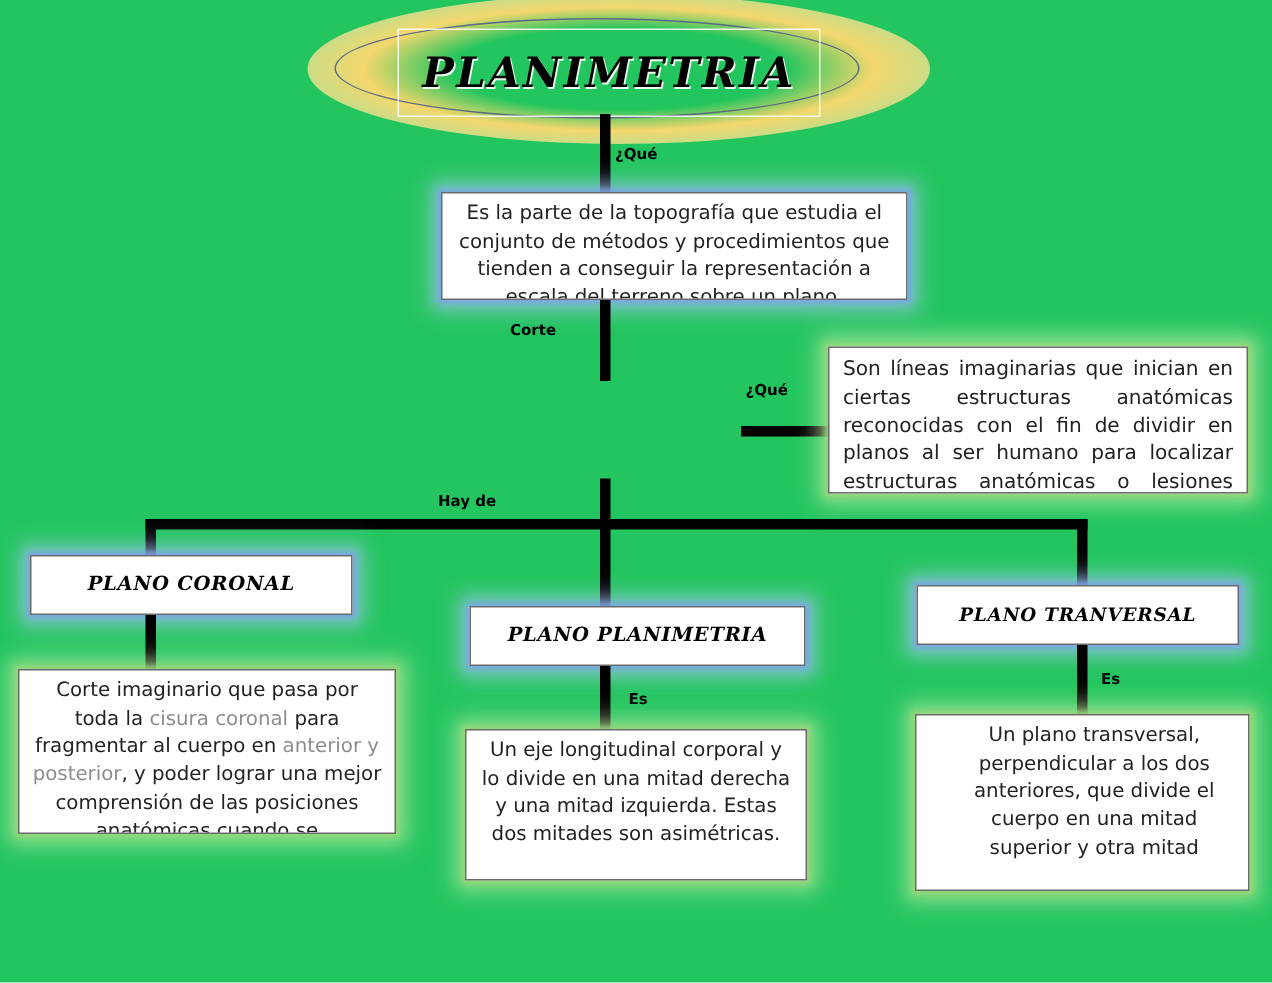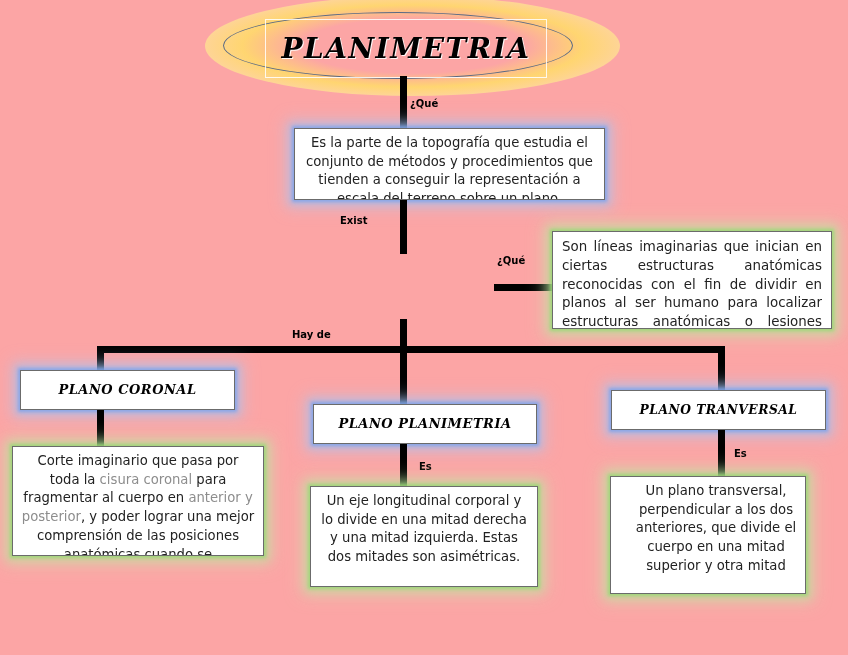--- a/index.html
+++ b/index.html
@@ -7,21 +7,21 @@
     padding: 0;
     background: #ffffff;
   }
   body {
     font-family: "DejaVu Sans", sans-serif;
   }
   #canvas {
     position: relative;
     width: 848px;
     height: 655px;
-    background: #fca5a5;
+    background: #22c55e;
     overflow: hidden;
   }
 
   
   .title-glow {
     position: absolute;
     border-radius: 50%;
     background: radial-gradient(ellipse at center,
                 rgba(255,255,255,0) 38%,
                 rgba(255,216,110,0.95) 58%,
@@ -142,21 +142,21 @@
   </div>
 
   <div class="conn-v" style="left:400px; top:76px; height:52px;"></div>
   <div class="conn-label" style="left:410px; top:98px;">¿Qué</div>
 
   <div class="glow-blue" style="left:253px; top:128px; width:311px; height:72px;margin-left:41px;">
     <div class="body-text">Es la parte de la topografía que estudia el conjunto de métodos y procedimientos que tienden a conseguir la representación a escala del terreno sobre un plano.</div>
   </div>
 
   <div class="conn-v" style="left:400px; top:200px; height:54px;"></div>
-  <div class="conn-label" style="left:340px; top:215px;">Exist</div>
+  <div class="conn-label" style="left:340px; top:215px;">Corte</div>
 
 
   <div class="conn-h" style="left:494px; top:284px; width:62px;"></div>
   <div class="conn-label" style="left:497px; top:255px;">¿Qué</div>
 
   <div class="glow-green" style="left:552px; top:231px; width:280px; height:98px;">
     <div class="body-text justify">Son líneas imaginarias que inician en ciertas estructuras anatómicas reconocidas con el fin de dividir en planos al ser humano para localizar estructuras anatómicas o lesiones patológicas.</div>
   </div>
 
   <div class="conn-v" style="left:400px; top:319px; height:34px;"></div>
@@ -194,17 +194,17 @@
 
   <div class="conn-v" style="left:718px; top:346px; height:44px;"></div>
   <div class="glow-blue" style="left:611px; top:390px; width:215px; height:40px;">
     <div class="node-title">
       <span class="script t-sm">PLANO TRANVERSAL</span>
     </div>
   </div>
   <div class="conn-v" style="left:718px; top:430px; height:47px;"></div>
   <div class="conn-label" style="left:734px; top:448px;">Es</div>
 
-  <div class="glow-green" style="left:610px; top:476px; width:196px; height:118px;padding-left:16px;">
+  <div class="glow-green" style="left:610px; top:476px; width:223px; height:118px;padding-left:16px;">
     <div class="body-text">Un plano transversal, perpendicular a los dos anteriores, que divide el cuerpo en una mitad superior y otra mitad</div>
   </div>
 
 </div>
 
 </body></html>

